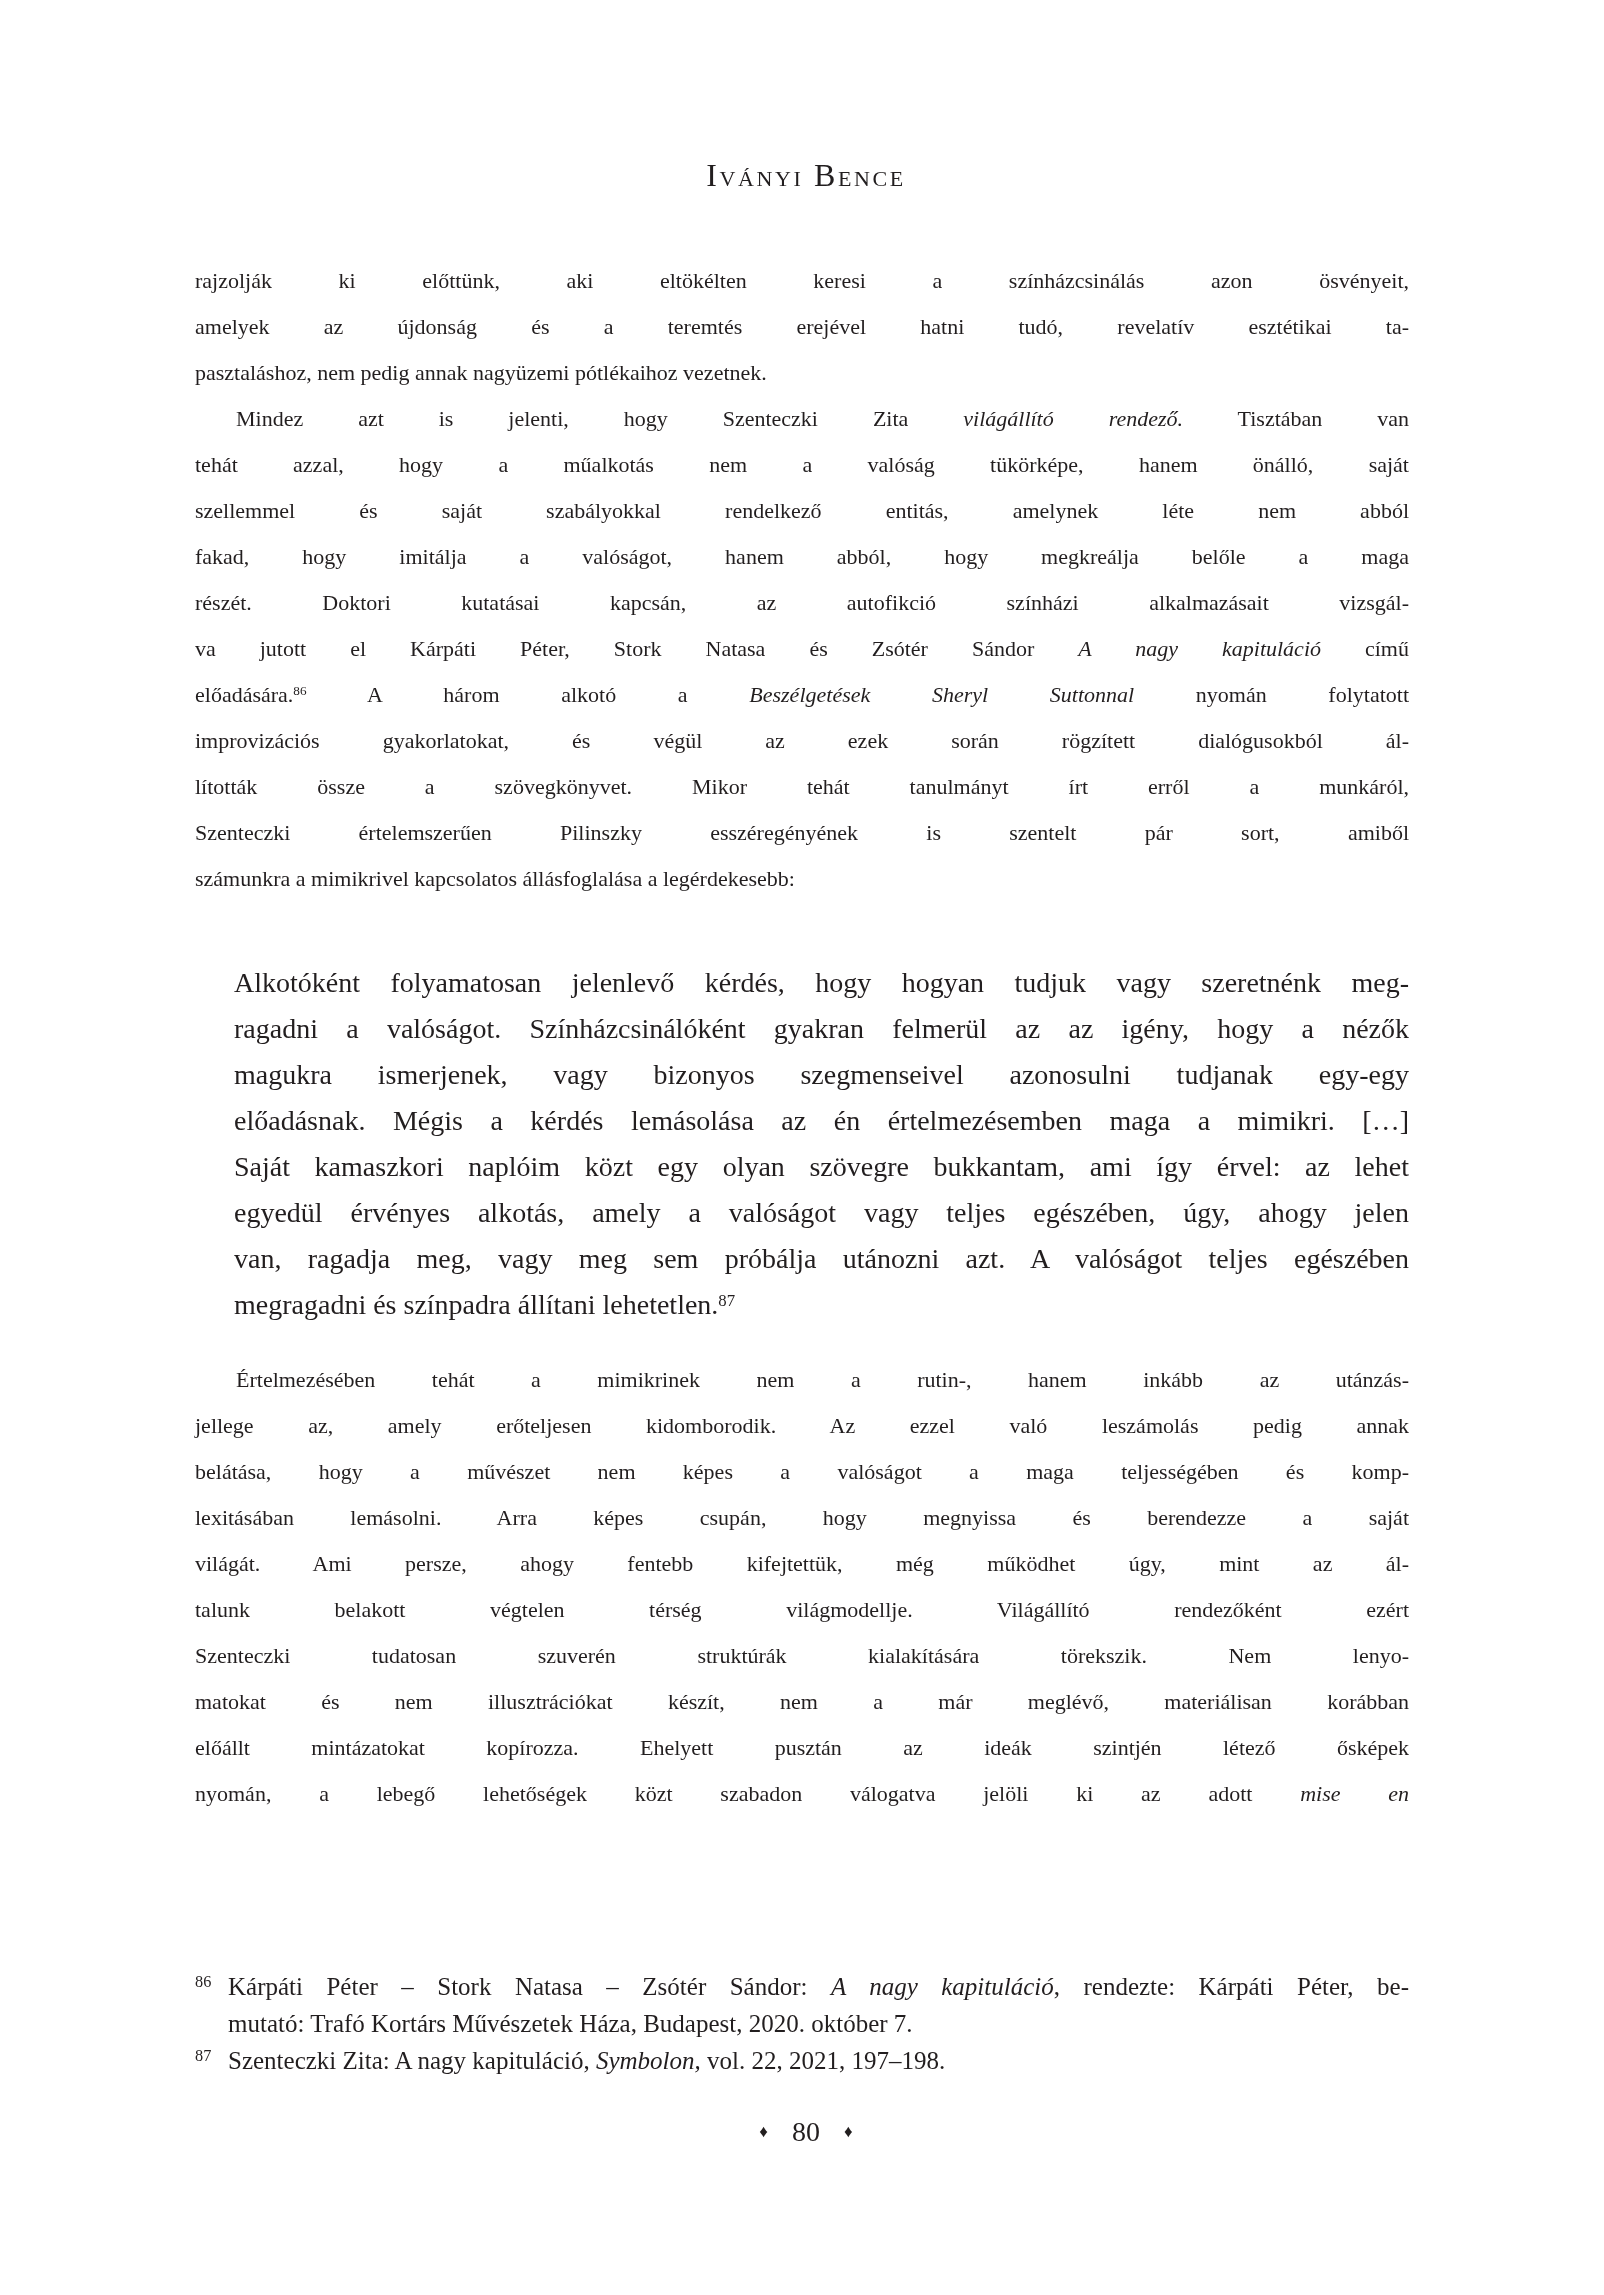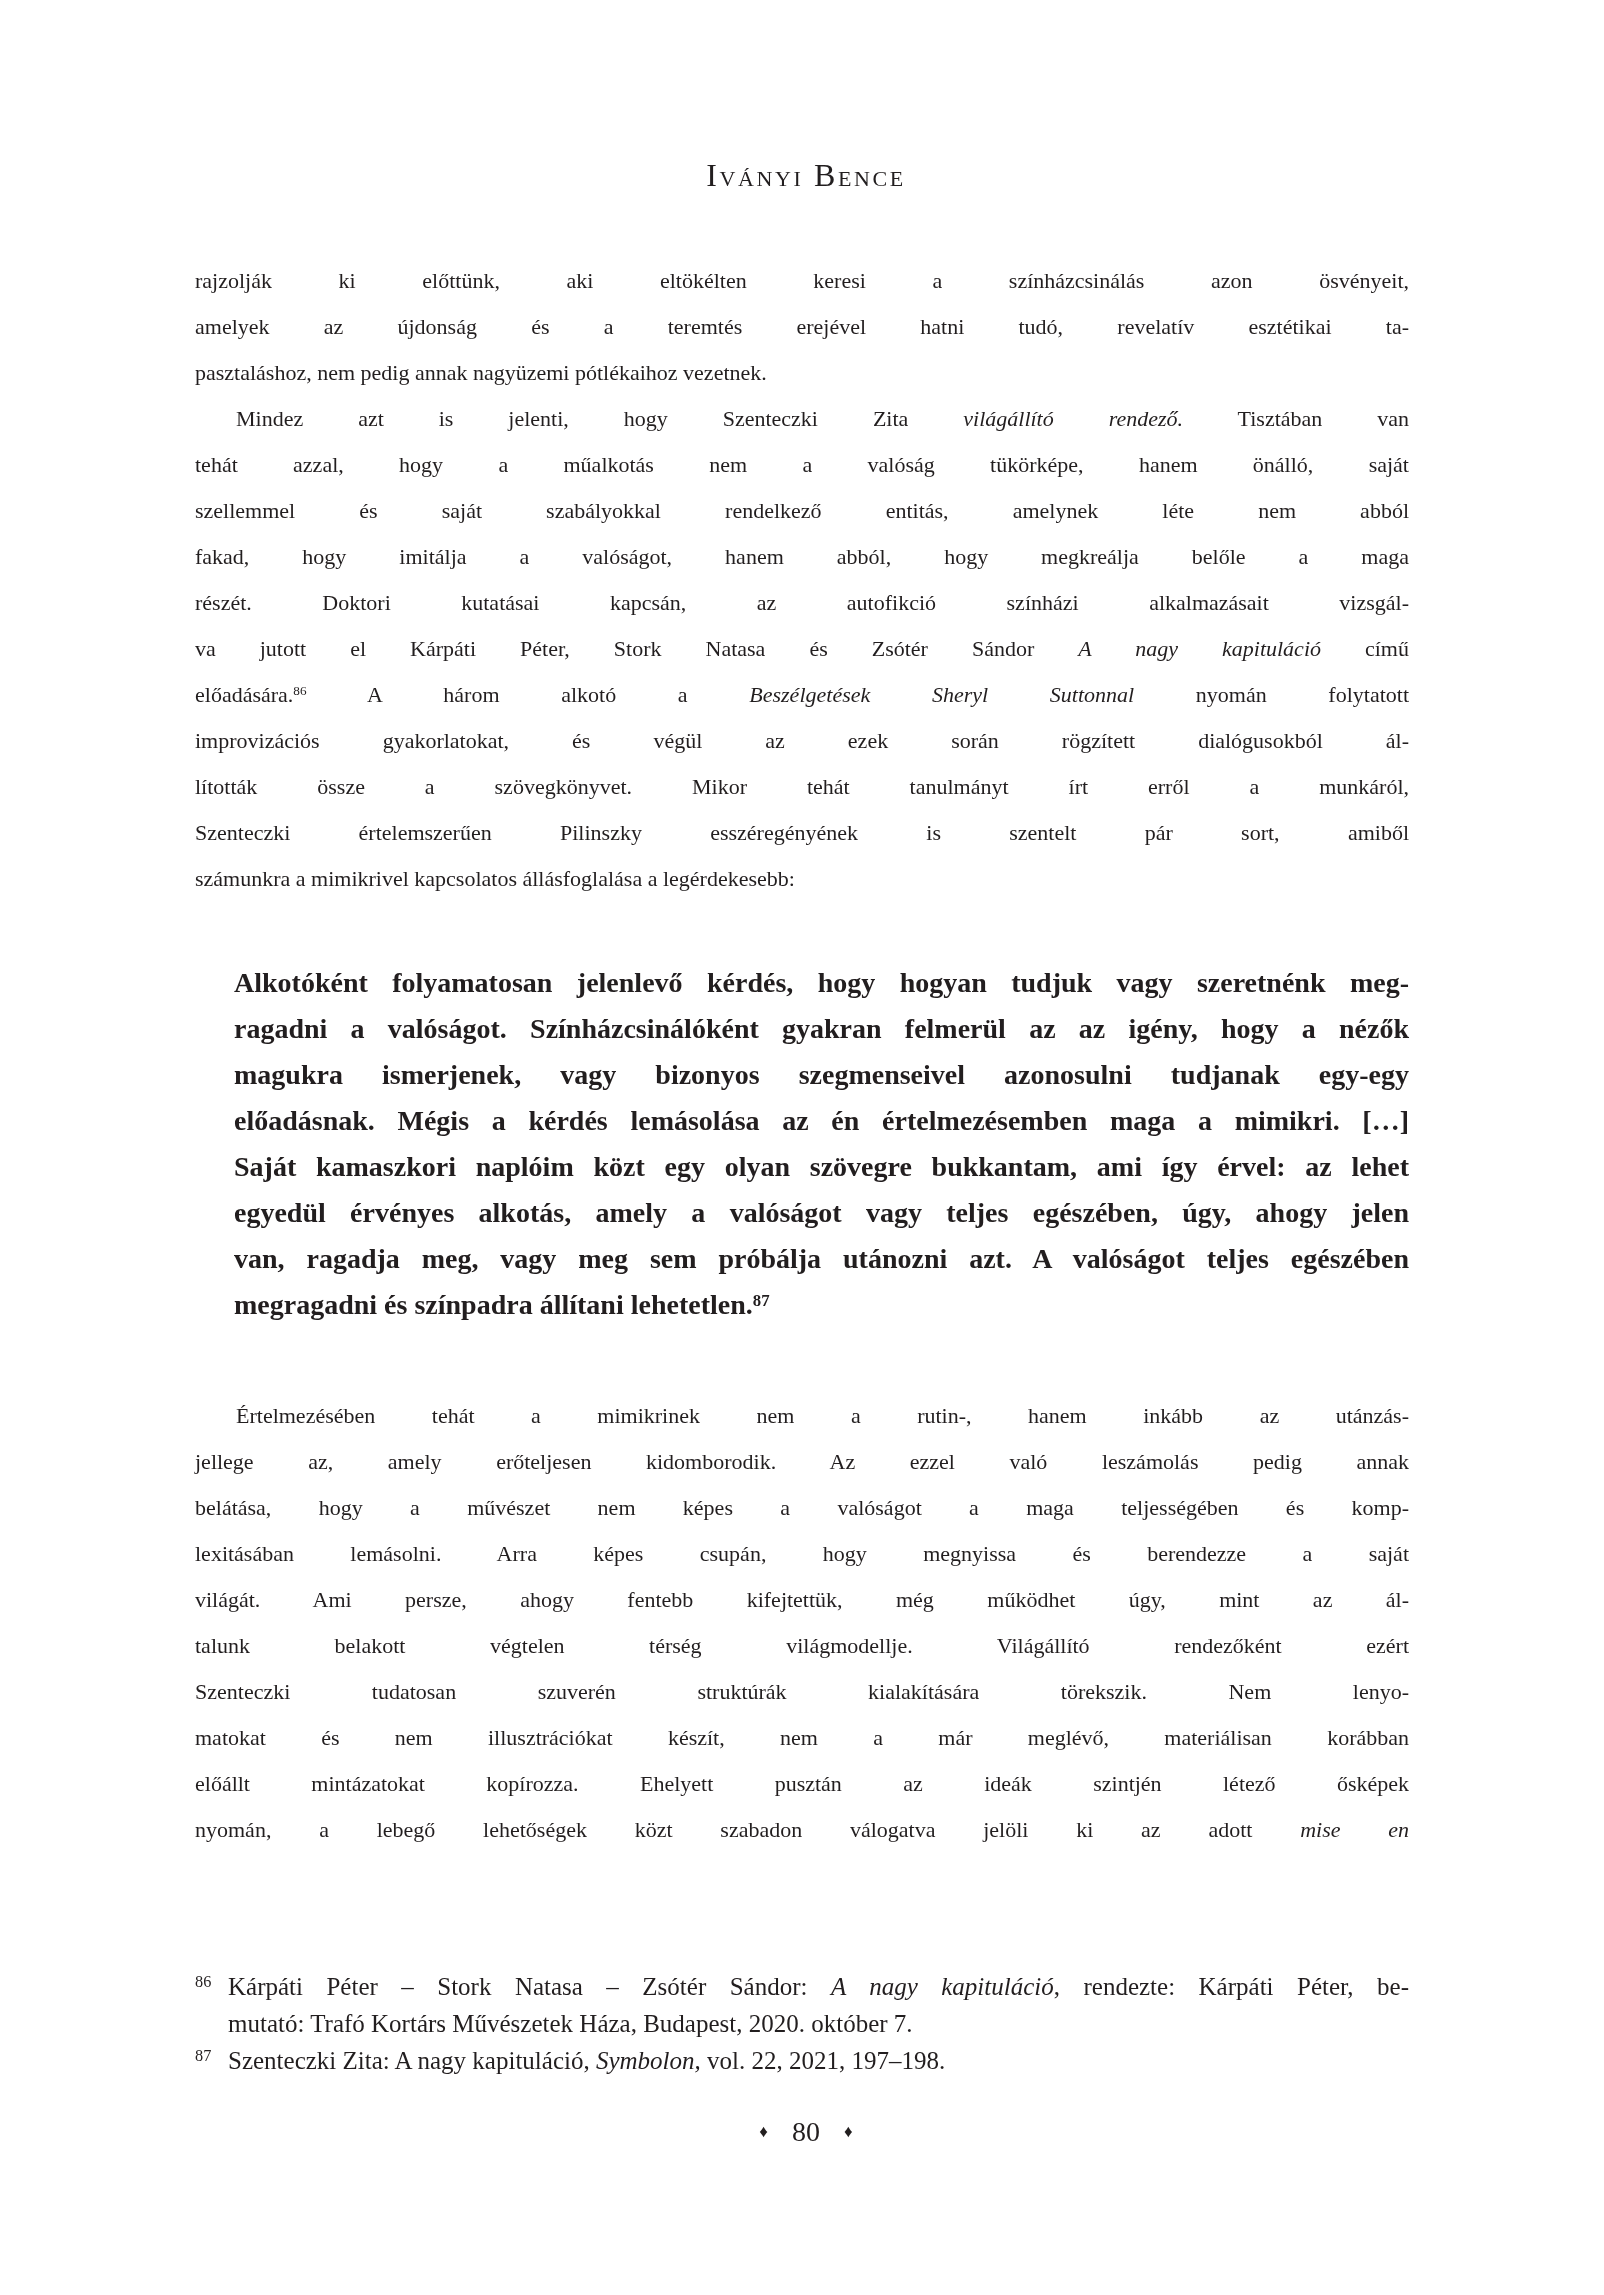--- a/index.html
+++ b/index.html
@@ -29,23 +29,22 @@
     top: 258px;
     width: 1214px;
   }
   .para { font-size: 22px; line-height: 46px; }
   .para.indented .line:first-child { text-indent: 41px; }
   .para.quote {
     margin-top: 58px;
     margin-left: 39px;
     font-size: 28px;
     line-height: 46px;
-    font-weight: bold;
   }
-  .p3 { margin-top: 65px; }
+  .p3 { margin-top: 29px; }
   .line { text-align: justify; text-align-last: justify; }
   .line.last { text-align-last: left; }
   .italic { font-style: italic; }
   .sup {
     font-size: 60%;
     line-height: 0;
     position: relative;
     top: -0.5em;
   }
   .footnotes {

